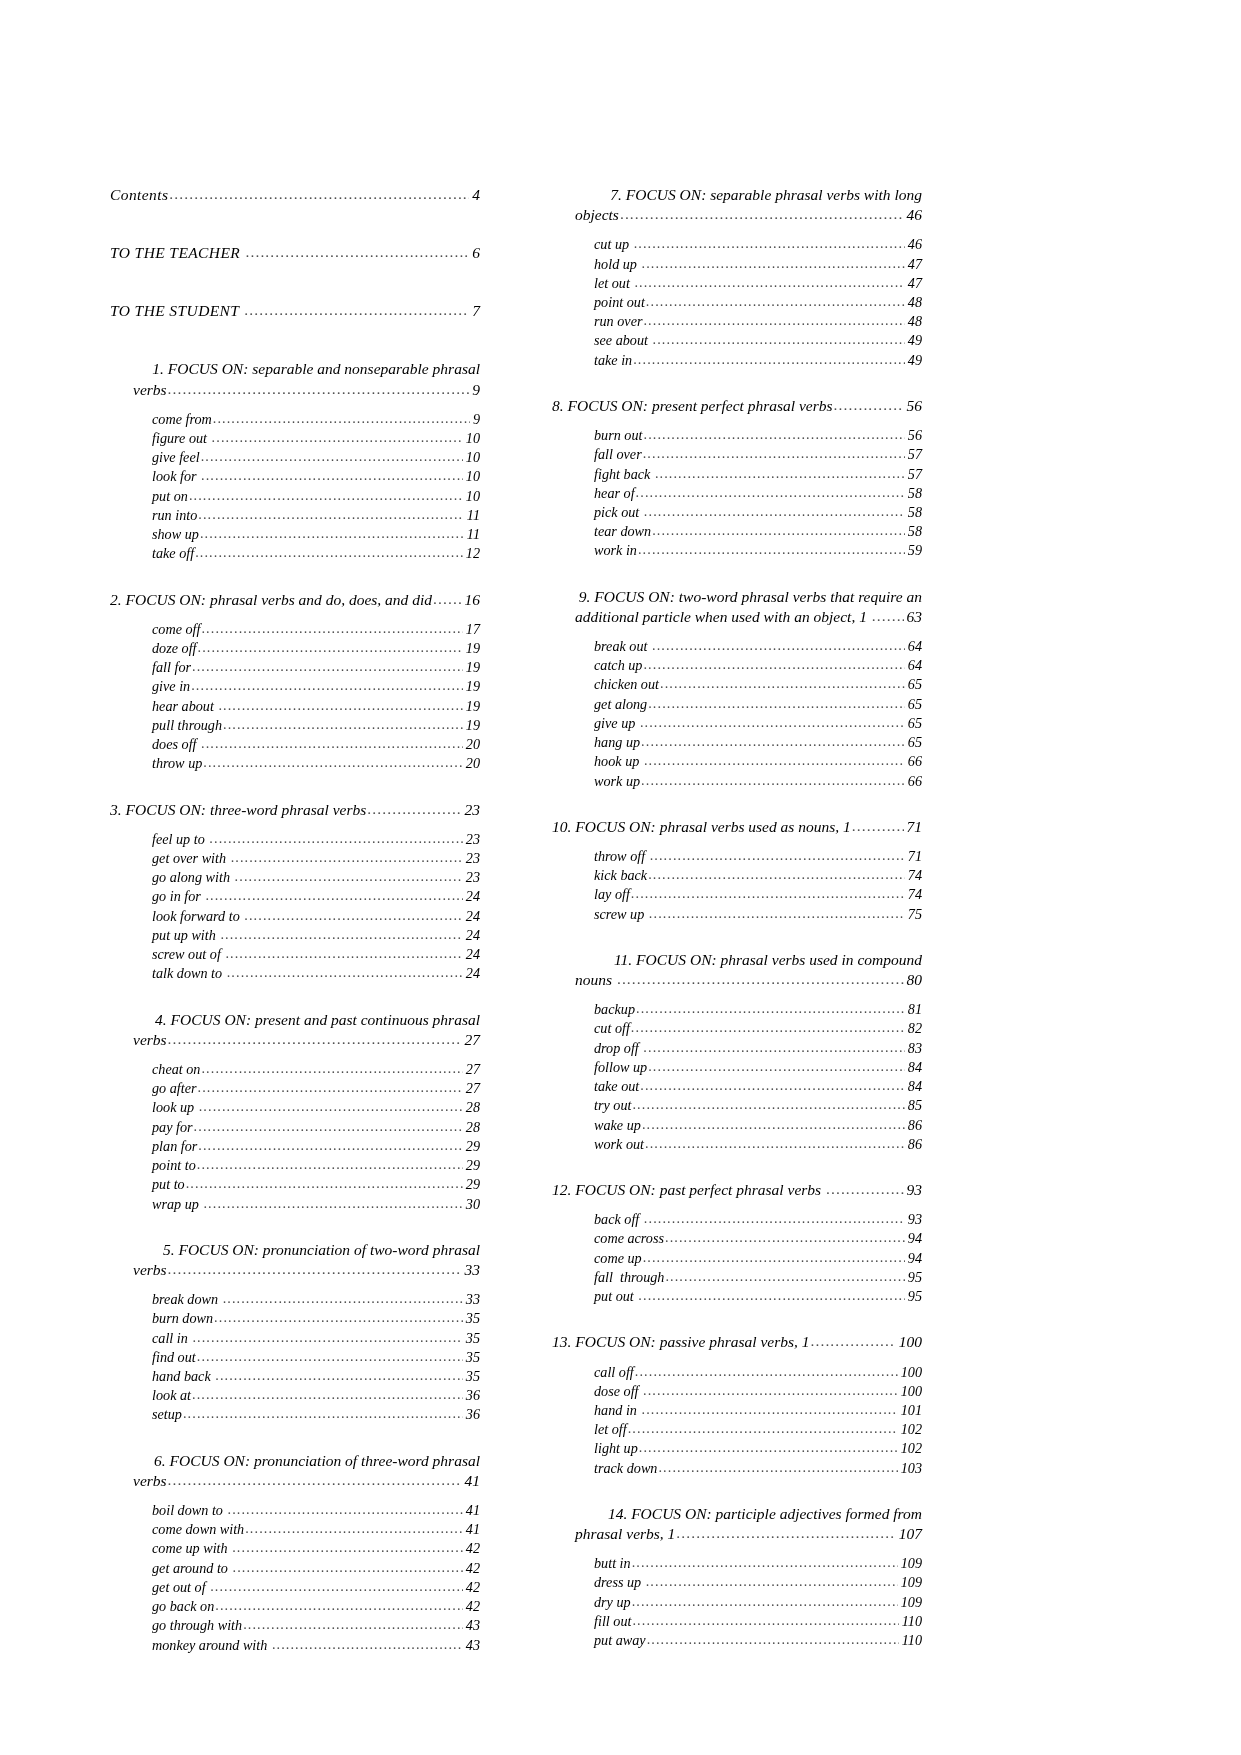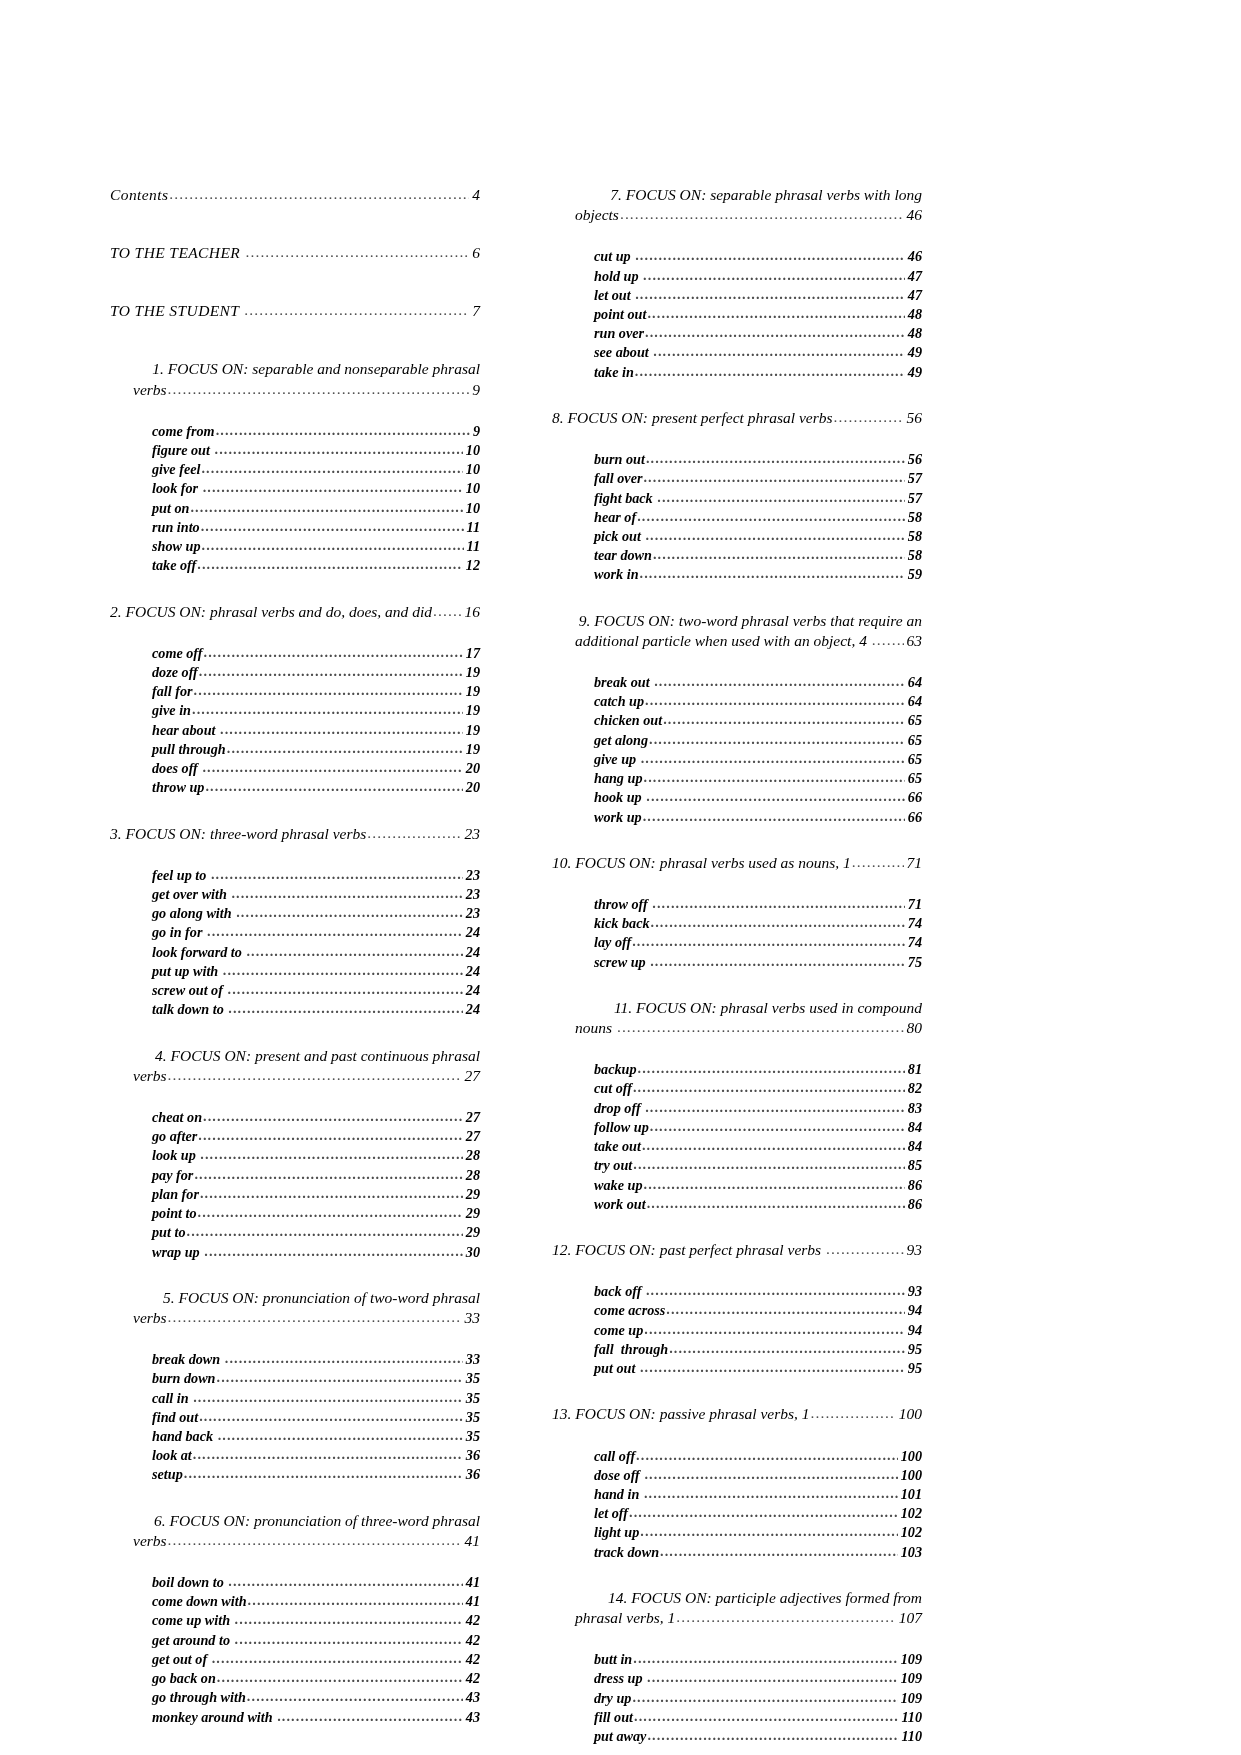--- a/index.html
+++ b/index.html
@@ -92,24 +92,23 @@
     font-style: italic;
     white-space: pre-wrap;
     line-height: 1.30;
     text-align: right;
   }
   .sec-head .cont {
     padding-left: 23px;
     justify-content: center;
   }
   .verbs {
-    margin-top: 22px;
+    margin-top: 10px;
     padding-left: 42px;
     margin-bottom: 26px;
-    font-weight: bold;
   }
   .verbs .toc-line {
     font-size: 14.2px;
     line-height: 1.355;
   }
 </style>
 </head>
 <body>
 
 <div class="page">
@@ -240,21 +239,21 @@
             <div class="toc-line"><span class="lbl">fight back </span><span class="dots">............................................................................................................................................</span><span class="pg">57</span></div>
             <div class="toc-line"><span class="lbl">hear of</span><span class="dots">............................................................................................................................................</span><span class="pg">58</span></div>
             <div class="toc-line"><span class="lbl">pick out </span><span class="dots">............................................................................................................................................</span><span class="pg">58</span></div>
             <div class="toc-line"><span class="lbl">tear down</span><span class="dots">............................................................................................................................................</span><span class="pg">58</span></div>
             <div class="toc-line"><span class="lbl">work in</span><span class="dots">............................................................................................................................................</span><span class="pg">59</span></div>
           </div>
         </div>
         <div class="section">
           <div class="sec-head">
             <div class="line1">9. FOCUS ON: two-word phrasal verbs that require an</div>
-            <div class="toc-line cont"><span class="lbl">additional particle when used with an object, 4 </span><span class="dots">............................................................................................................................................</span><span class="pg">63</span></div>
+            <div class="toc-line cont"><span class="lbl">additional particle when used with an object, 1 </span><span class="dots">............................................................................................................................................</span><span class="pg">63</span></div>
           </div>
           <div class="verbs">
             <div class="toc-line"><span class="lbl">break out </span><span class="dots">............................................................................................................................................</span><span class="pg">64</span></div>
             <div class="toc-line"><span class="lbl">catch up</span><span class="dots">............................................................................................................................................</span><span class="pg">64</span></div>
             <div class="toc-line"><span class="lbl">chicken out</span><span class="dots">............................................................................................................................................</span><span class="pg">65</span></div>
             <div class="toc-line"><span class="lbl">get along</span><span class="dots">............................................................................................................................................</span><span class="pg">65</span></div>
             <div class="toc-line"><span class="lbl">give up </span><span class="dots">............................................................................................................................................</span><span class="pg">65</span></div>
             <div class="toc-line"><span class="lbl">hang up</span><span class="dots">............................................................................................................................................</span><span class="pg">65</span></div>
             <div class="toc-line"><span class="lbl">hook up </span><span class="dots">............................................................................................................................................</span><span class="pg">66</span></div>
             <div class="toc-line"><span class="lbl">work up</span><span class="dots">............................................................................................................................................</span><span class="pg">66</span></div>

